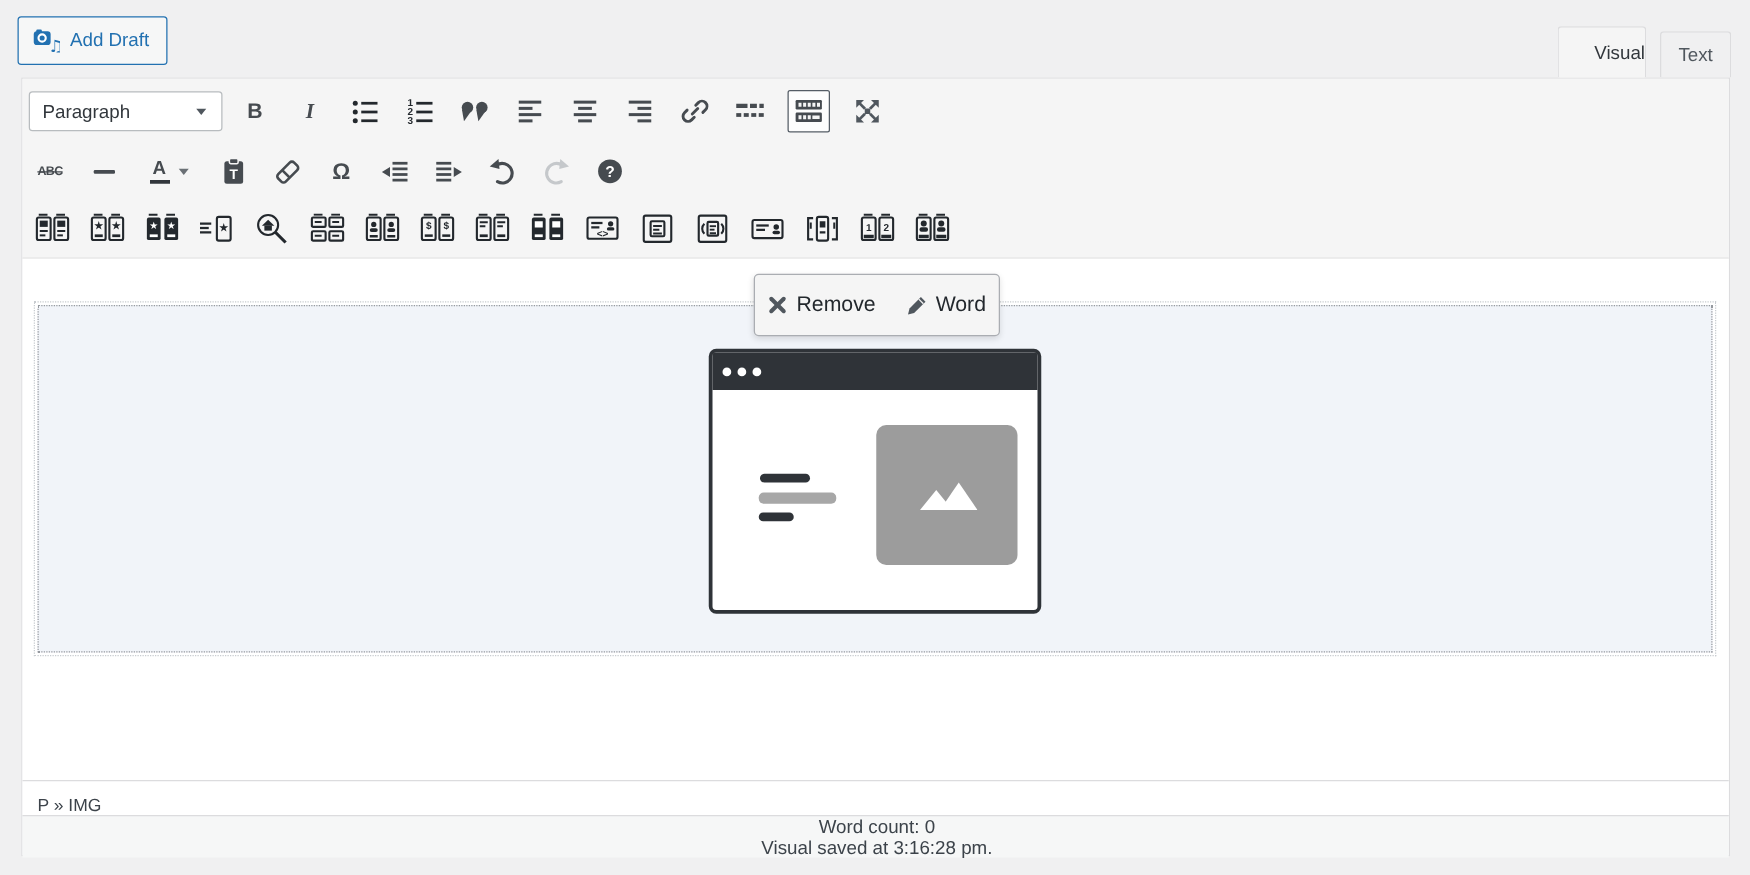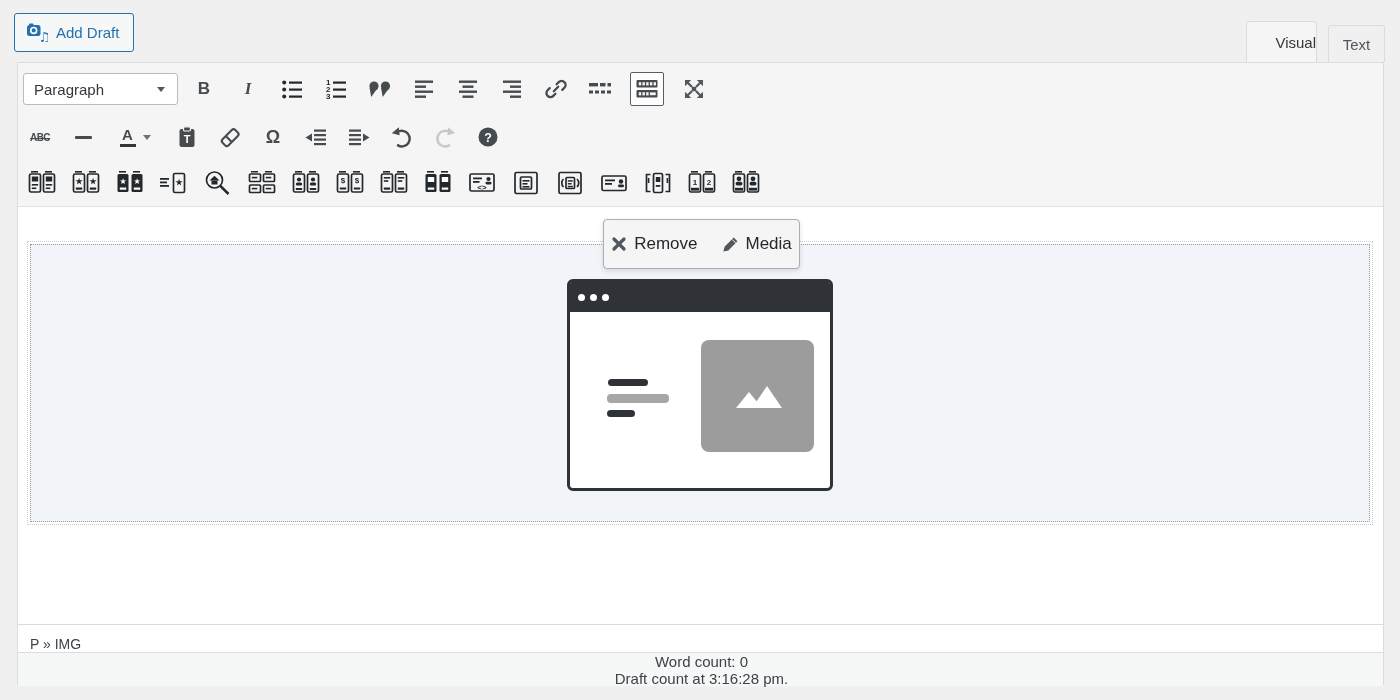--- a/index.html
+++ b/index.html
@@ -757,21 +757,21 @@
           </span>
           <span>Remove</span>
         </button>
         <button class="popup-btn">
           <span>
             <svg width="17" height="17" viewBox="0 0 17 17">
                 <path d="M11.7 1.6 l3.7 3.7 L6.3 14.4 l-4.9 1.2 1.2-4.9 z" fill="#50575e"></path>
                 <line x1="10" y1="3.3" x2="13.7" y2="7" stroke="#f5f5f5" stroke-width="1"></line>
               </svg>
           </span>
-          <span>Media</span>
+          <span>Word</span>
         </button>
       </div>
 
       <div class="selection">
         <div class="bwin">
           <div class="bwin-bar">
             <span class="bwin-dot"></span>
             <span class="bwin-dot"></span>
             <span class="bwin-dot"></span>
           </div>
@@ -789,17 +789,17 @@
     </div>
 
     <div class="pathbar">
       <span>P » IMG</span>
     </div>
     <div class="statusbar">
       <span>
         <span>Word count:</span>
         <span>0</span>
       </span>
-      <span>Draft count at 3:16:28 pm.</span>
+      <span>Visual saved at 3:16:28 pm.</span>
     </div>
 
   </div>
 </div>
 
 </body></html>

